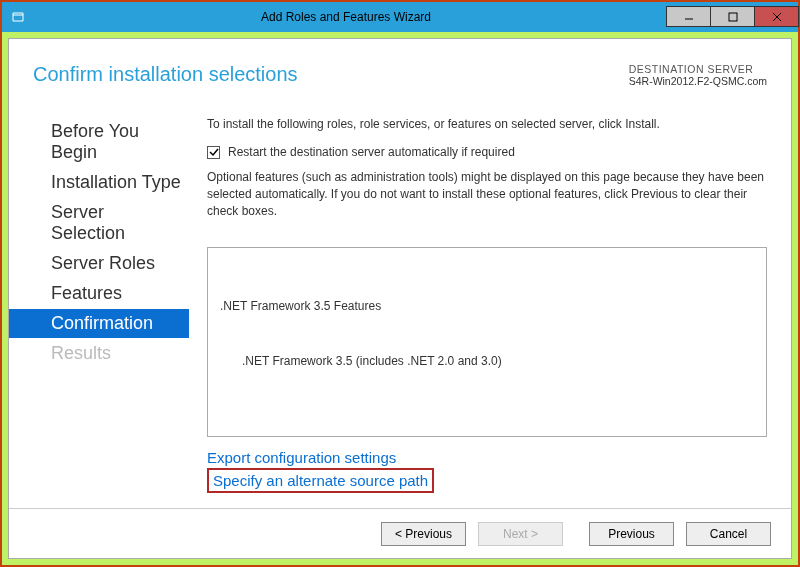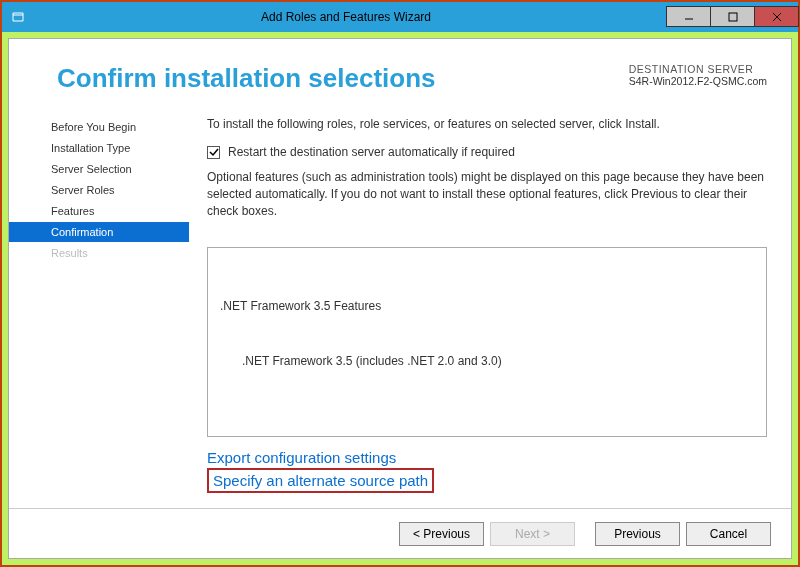--- a/index.html
+++ b/index.html
@@ -9,42 +9,42 @@
   .title-icon { width: 16px; height: 16px; margin-left: 8px; display:flex; align-items:center; justify-content:center;}
   .title-icon svg { fill:#fff; }
   .title-text { flex: 1; text-align: center; color: #000; font-size: 12px; }
   .win-buttons { display: flex; }
   .win-btn { width: 45px; height: 21px; border: 1px solid #333; background: #c8c8c8; display: flex; align-items: center; justify-content: center; margin-top:-1px; margin-right:-1px;}
   .win-btn.close { background: #c85050; }
   .win-btn svg { stroke: #000; stroke-width:1; fill:none;}
   .client { position: absolute; top: 30px; bottom:0; left:0; right:0; padding: 6px; }
   .inner { border: 1px solid #aaa; height: 100%; position: relative; background:#fff;}
   .header-row { display:flex; justify-content:space-between; padding: 24px 24px 8px 24px; }
-  .page-title { color: #2aa0da; font-size: 26px; font-weight: 700; margin-left: 24px; }
+  .page-title { color: #2aa0da; font-size: 20px; font-weight: 400; }
   .dest { font-size: 10.5px; color:#555; }
   .dest .lbl { color:#555; letter-spacing:0.5px;}
   .dest .val { color:#333;}
   .body { display:flex; position:absolute; top:78px; bottom:50px; left:0; right:0;}
   .sidebar { width: 180px; padding-left:24px; }
-  .side-item { padding: 4px 6px 4px 18px; font-size: 11px; color:#333; cursor:pointer; margin-bottom:1px;}
+  .side-item { padding: 4px 6px 4px 18px; font-size: 18px; color:#333; cursor:pointer; margin-bottom:1px;}
   .side-item.selected { background:#0a6fd1; color:#fff; margin-left:-24px; padding-left:42px;}
   .side-item.disabled { color:#bbb; cursor:default;}
   .main { flex:1; padding: 0 24px 0 18px; font-size:12px; color:#333; position:relative;}
   .intro { margin-bottom:14px; }
   .chk-row { display:flex; align-items:center; margin-bottom:10px;}
   .chk { width:13px; height:13px; border:1px solid #555; margin-right:8px; display:flex; align-items:center; justify-content:center; background:#fff;}
   .chk svg { stroke:#000; stroke-width:1.5; fill:none;}
   .opt-text { margin-bottom:28px; line-height:1.4;}
   .listbox { border:1px solid #aaa; height: 190px; padding: 10px 12px; background:#fff;}
   .lb-line { margin-bottom:4px;margin-top:41px; }
   .lb-line.indent1 { margin-left:22px; }
   .linkstack { margin-top:12px;}
   .linklike { color:#0a6fd1; font-size:15px; cursor:pointer; display:block; margin-bottom:2px;}
   .boxlink { border:2px solid #b02828; padding:2px 4px; display:inline-block;}
-  .footer { position:absolute; bottom:0; left:0; right:0; height:50px; border-top:1px solid #ccc; display:flex; justify-content:flex-end; align-items:center; padding-right:20px; gap:6px;}
+  .footer { position:absolute; bottom:0; left:0; right:0; height:50px; border-top:1px solid #ccc; display:flex; justify-content:flex-end; align-items:center; padding-right:20px; gap:12px;}
   .btn { min-width:85px; height:24px; border:1px solid #888; background:#eee; font-size:12px; cursor:pointer;}
   .btn.disabled { color:#aaa; border-color:#ccc; cursor:default;}
 </style>
 </head>
 <body>
 
 <div class="window">
   <div class="titlebar">
     <span class="title-icon">
       <svg width="14" height="14" viewBox="0 0 14 14">

